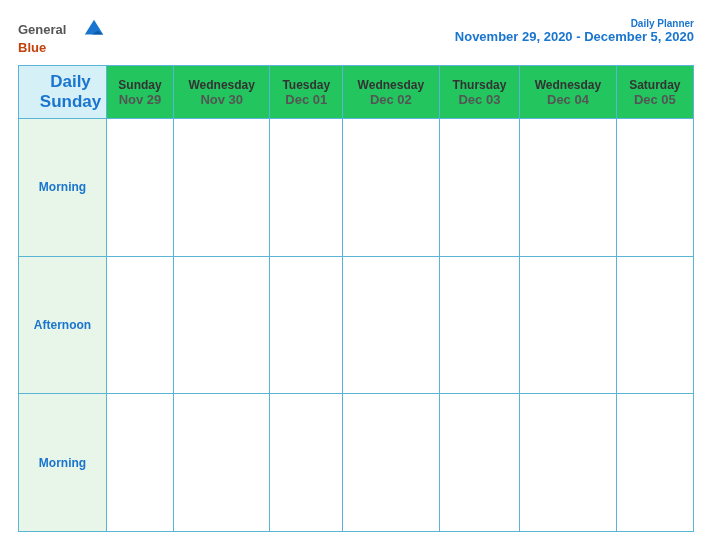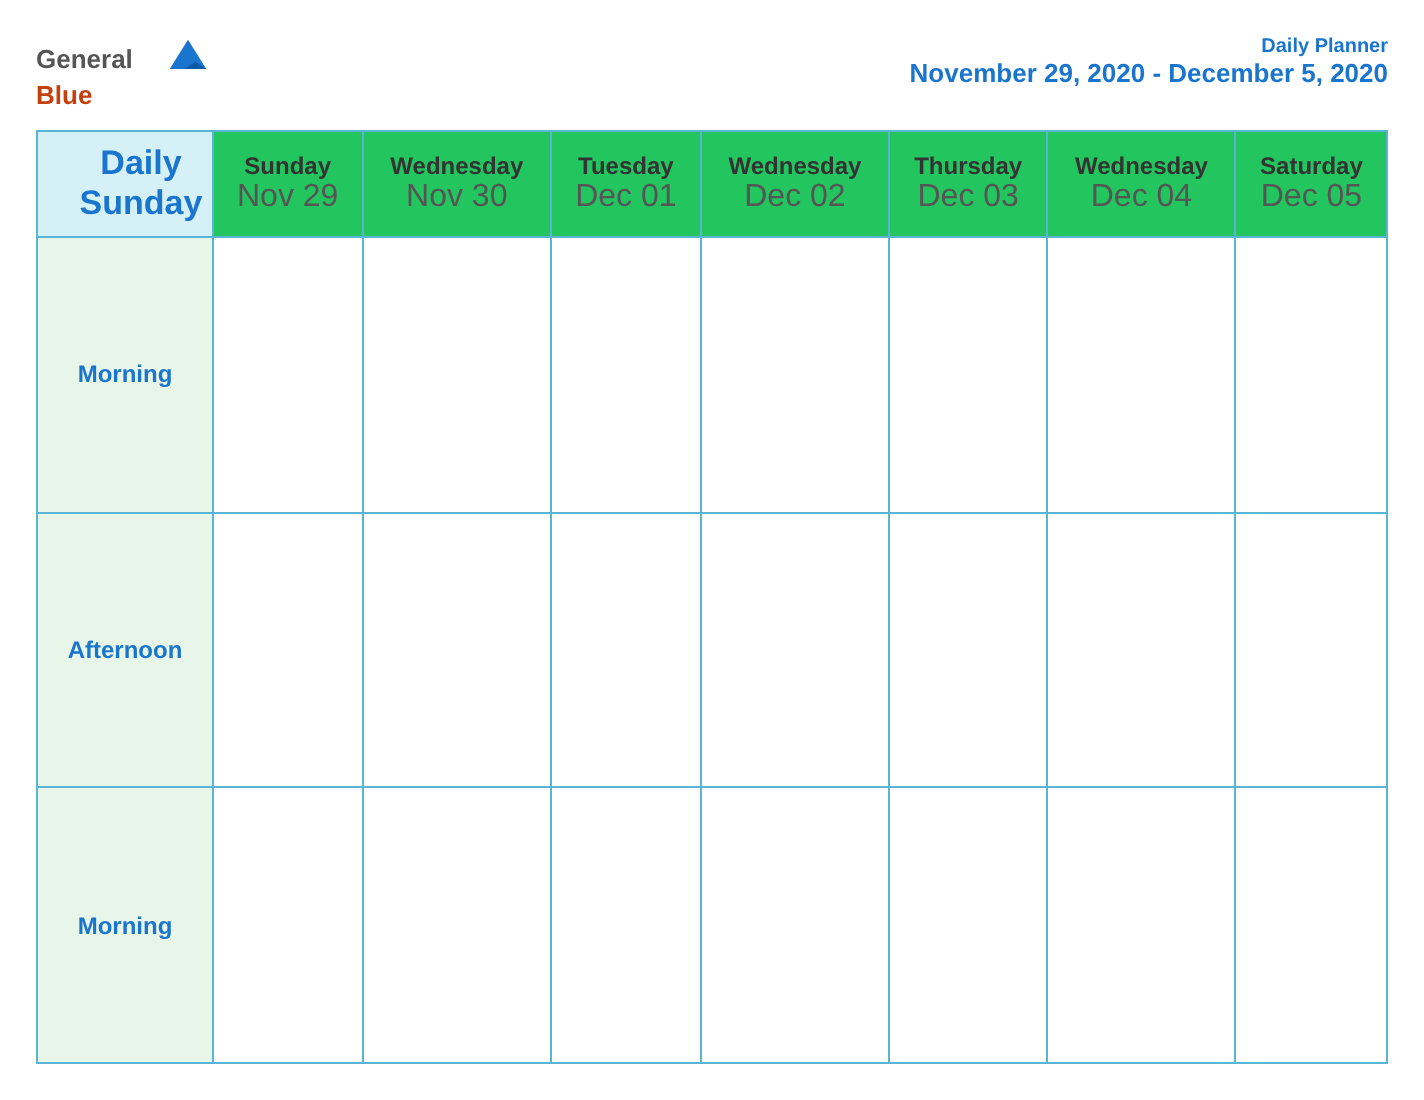--- a/index.html
+++ b/index.html
@@ -83,23 +83,23 @@
 
     .header-row th .day-name {
       display: block;
       font-size: 12px;
       font-weight: bold;
       color: #333;
     }
 
     .header-row th .day-date {
       display: block;
-      font-size: 16px;
+      font-size: 13px;
       color: #555;
-      font-weight: normal;
+      font-weight: bold;
     }
 
     .header-row th.planner-label {
       color: #1a75cf;
       font-size: 17px;
       background-color: #d6f0f7;
       padding-left: 20px;
     }
 
     .time-cell {

